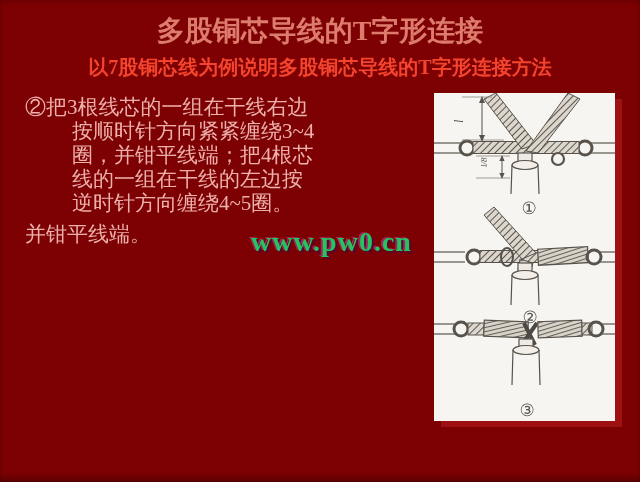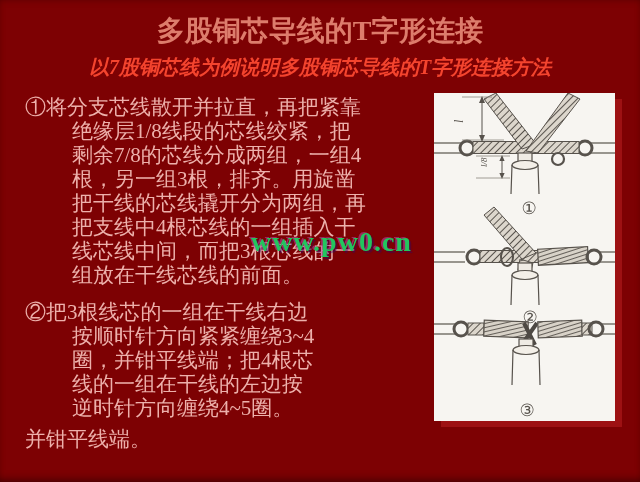--- a/index.html
+++ b/index.html
@@ -11,21 +11,20 @@
   }
   .title {
     position:absolute; top:12px; left:0; width:640px; margin:0;
     text-align:center; font-size:28px; font-weight:700; color:#DD7C6C;
     letter-spacing:0px; white-space:nowrap;
   }
   .subtitle {
     position:absolute; top:54px; left:0; width:640px; margin:0;
     text-align:center; font-size:20px; font-weight:700; color:#F4442E;
     white-space:nowrap;
-    font-style:italic;
   }
   .instructions {
     position:absolute; top:95px; left:25px; width:405px;
     color:#EDB0AB; font-size:21px; line-height:24px; font-weight:500;
   }
   .step { margin:0; }
   .step-1 { margin-bottom:13px; }
   .step-2 { margin-bottom:7px; }
   .line { white-space:nowrap; padding-left:47px; }
   .line.first { padding-left:0; }
@@ -44,30 +43,20 @@
 </style>
 </head>
 <body>
 
 <div class="slide">
 
   <h1 class="title">多股铜芯导线的T字形连接</h1>
   <h2 class="subtitle">以7股铜芯线为例说明多股铜芯导线的T字形连接方法</h2>
 
   <div class="instructions">
-    <div class="step step-1">
-      <div class="line first">①将分支芯线散开并拉直，再把紧靠</div>
-      <div class="line">绝缘层1/8线段的芯线绞紧，把</div>
-      <div class="line">剩余7/8的芯线分成两组，一组4</div>
-      <div class="line">根，另一组3根，排齐。用旋凿</div>
-      <div class="line">把干线的芯线撬开分为两组，再</div>
-      <div class="line">把支线中4根芯线的一组插入干</div>
-      <div class="line">线芯线中间，而把3根芯线的一</div>
-      <div class="line">组放在干线芯线的前面。</div>
-    </div>
     <div class="step step-2">
       <div class="line first">②把3根线芯的一组在干线右边</div>
       <div class="line">按顺时针方向紧紧缠绕3~4</div>
       <div class="line">圈，并钳平线端；把4根芯</div>
       <div class="line">线的一组在干线的左边按</div>
       <div class="line">逆时针方向缠绕4~5圈。</div>
     </div>
     <div class="step step-3">
       <div class="line first">并钳平线端。</div>
     </div>

